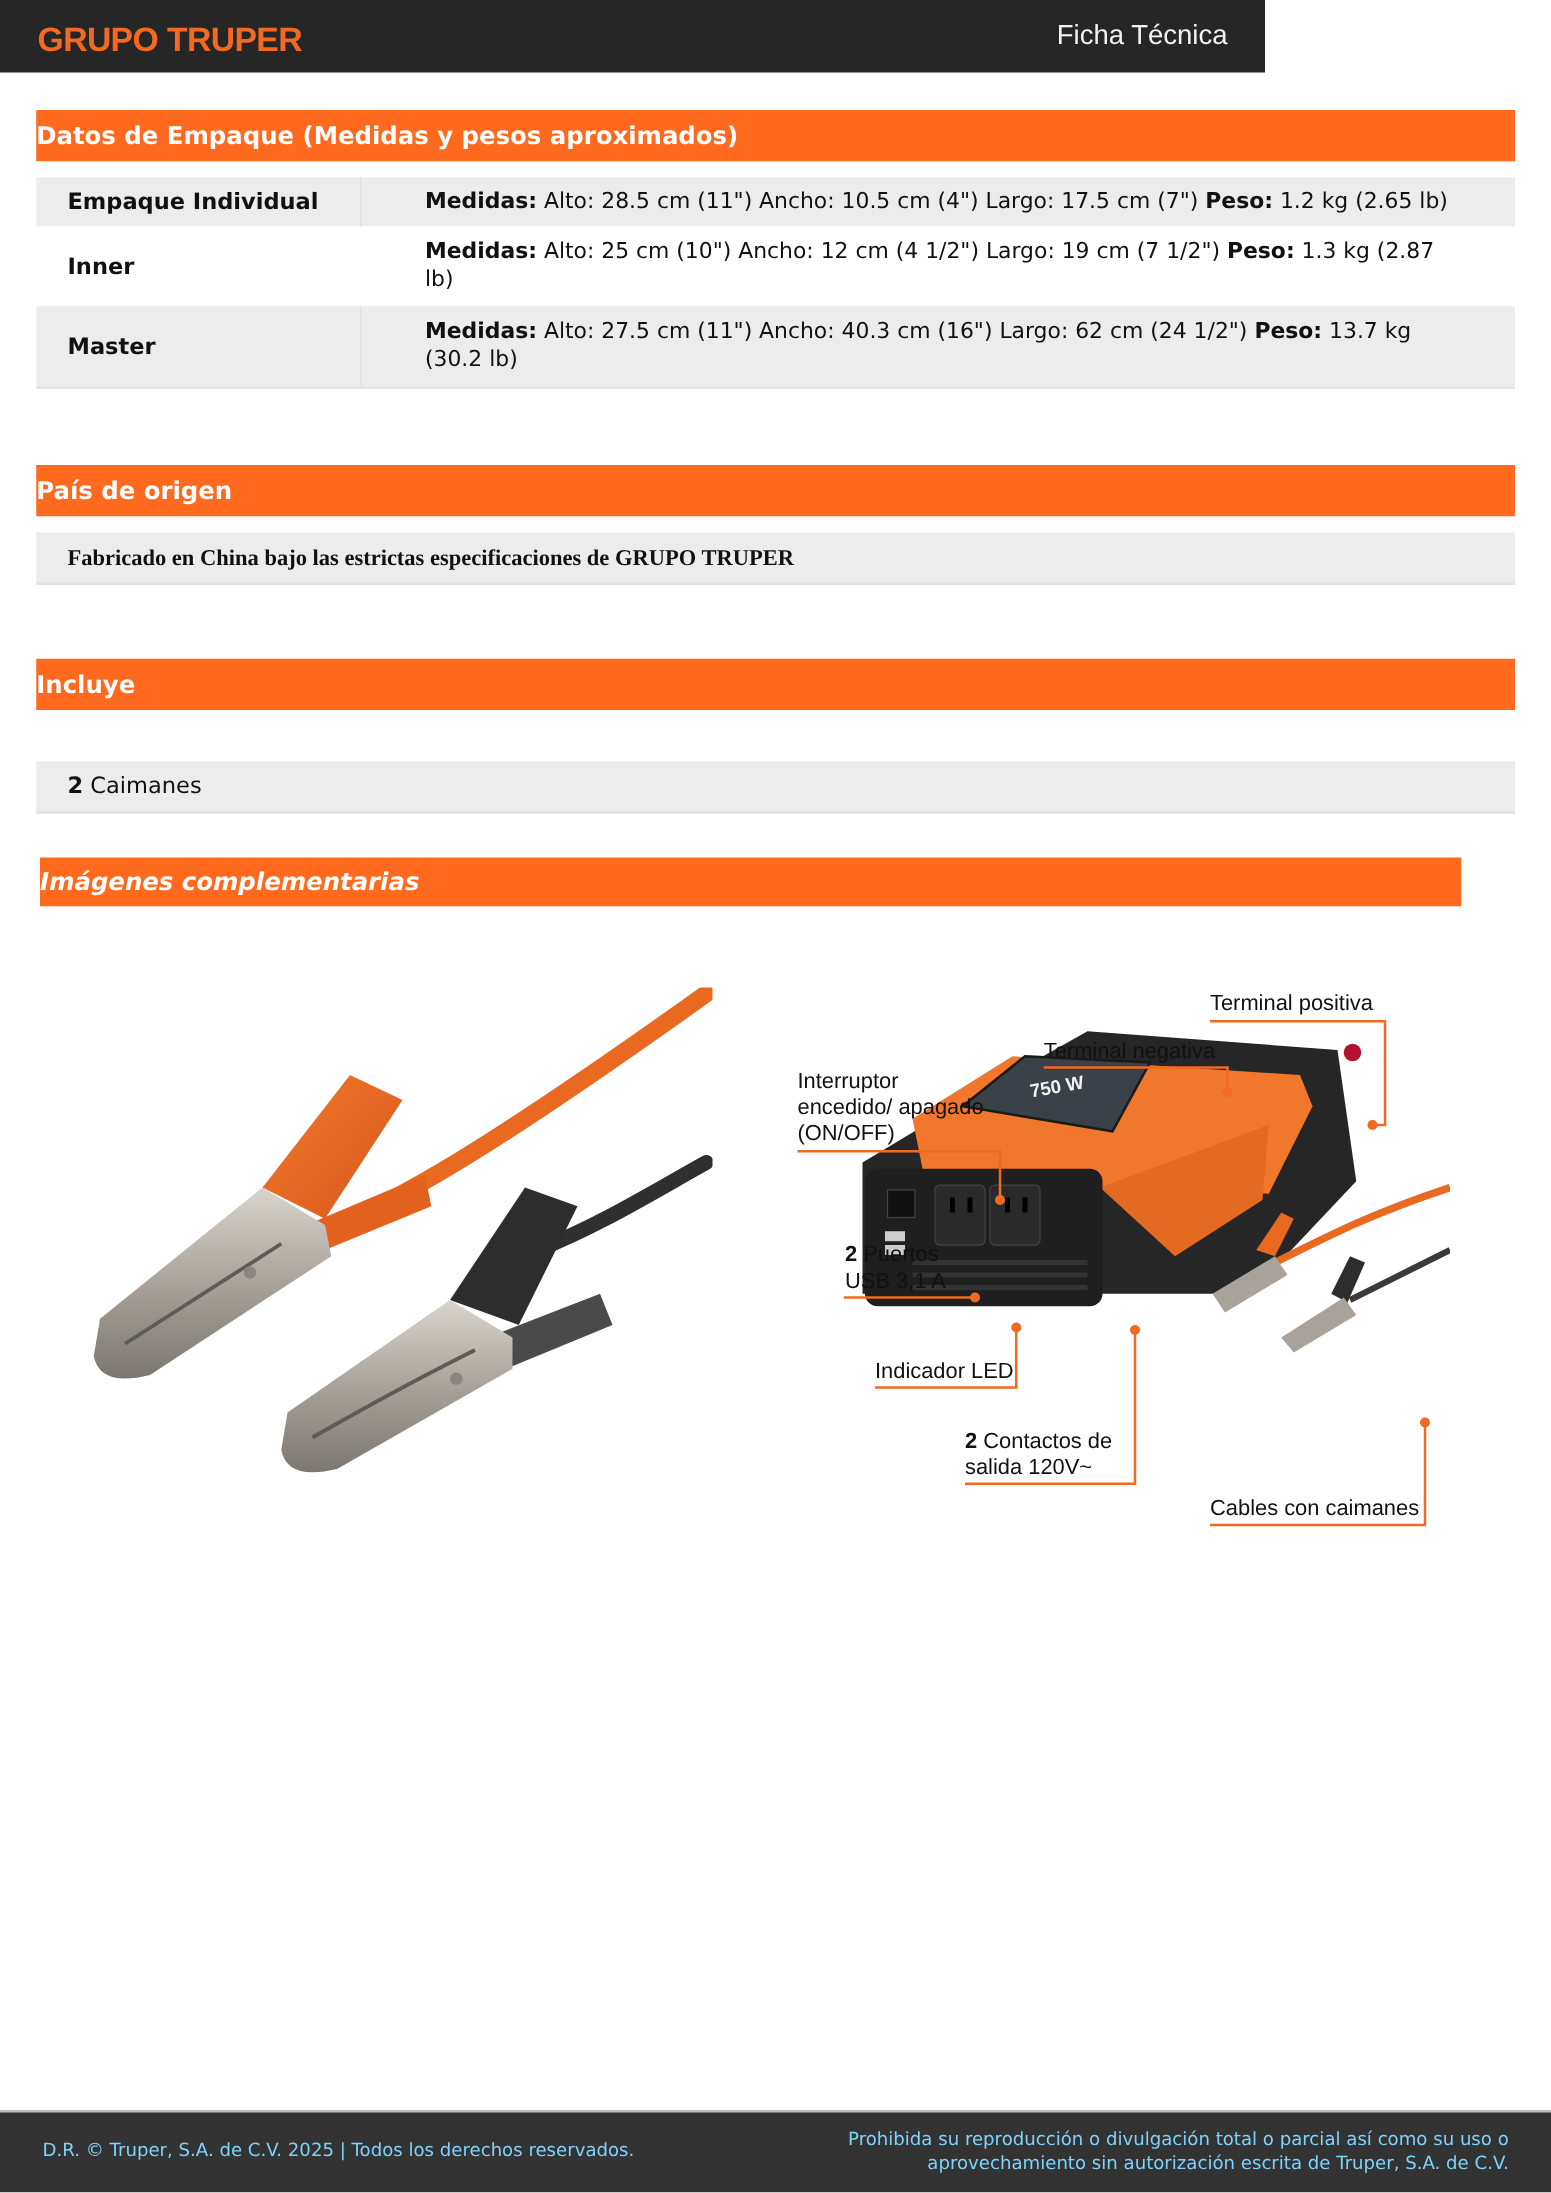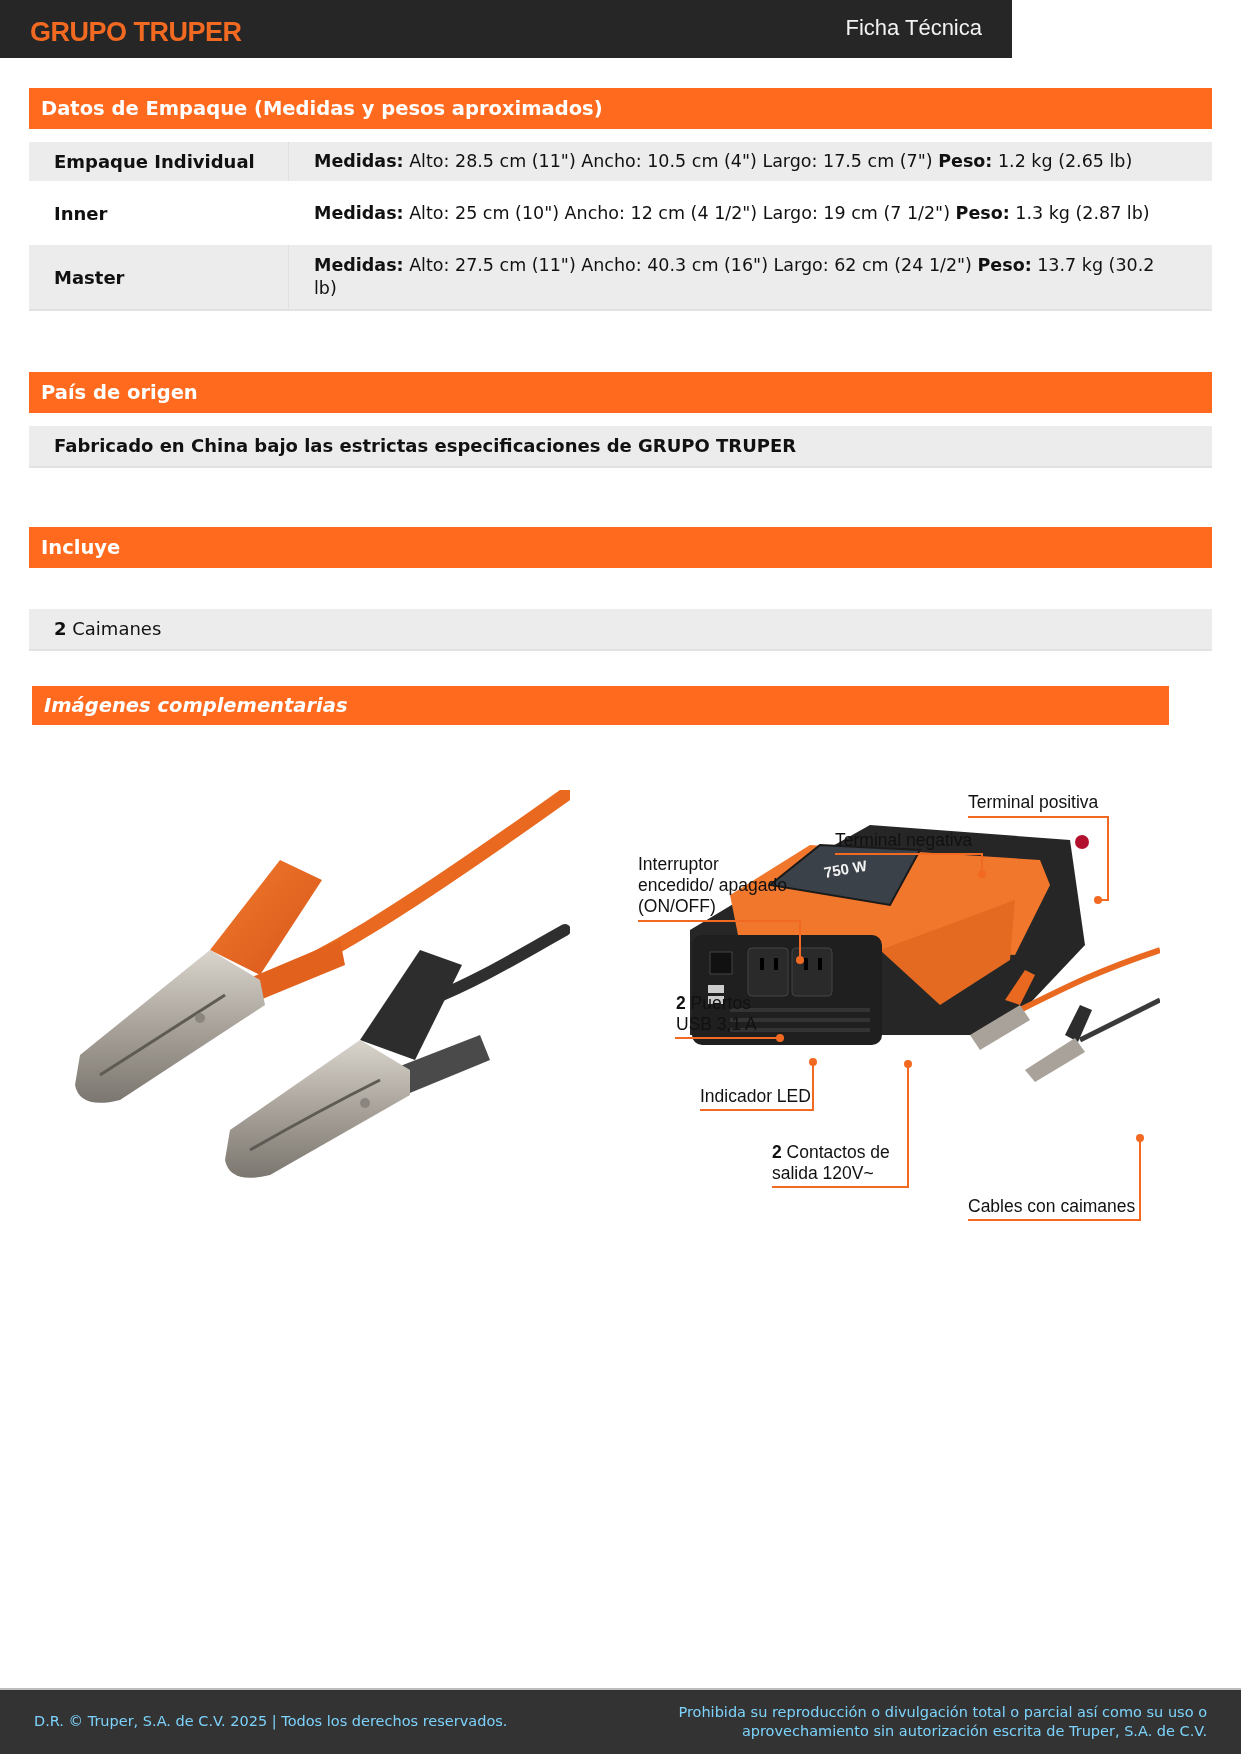--- a/index.html
+++ b/index.html
@@ -3,24 +3,24 @@
 <meta charset="utf-8">
 <style>
   * { box-sizing: border-box; margin: 0; padding: 0; }
   html, body { width: 1241px; height: 1754px; background: #ffffff; }
   body { position: relative; font-family: "DejaVu Sans", sans-serif; color: #111; overflow: hidden; }
 
   .topbar { position: absolute; left: 0; top: 0; width: 1012px; height: 58px; background: #262626; }
   .brand { position: absolute; left: 30px; top: 17px; font-family: "Liberation Sans", sans-serif; font-weight: 700; font-size: 27px; letter-spacing: -0.5px; color: #f26a21; line-height: 30px; }
   .doc-type { position: absolute; right: 30px; top: 14px; font-family: "Liberation Sans", sans-serif; font-size: 22px; color: #f2f2f2; line-height: 28px; }
 
-  .section-head { position: absolute; left: 29px; width: 1183px; height: 41px; background: #ff6a1f; color: #fff; font-weight: 700; font-size: 19.5px; line-height: 41px; padding-left: 12px; }
+  .section-head { position: absolute; left: 29px; width: 1183px; height: 41px; background: #ff6a1f; color: #fff; font-weight: 700; font-size: 19.5px; line-height: 41px; }
 
   .pack-table { position: absolute; left: 29px; top: 142px; width: 1183px; border-bottom: 2px solid #e2e2e2; }
-  .pack-row { display: flex; align-items: center; }
+  .pack-row { display: flex; align-items: center; gap: 26px; }
   .pack-row.shaded { background: #ececec; }
   .pack-label { width: 260px; padding-left: 25px; font-weight: 700; font-size: 18px; border-right: 1px solid #e0e0e0; align-self: stretch; display: flex; align-items: center; }
   .pack-row:not(.shaded) .pack-label { border-right: none; }
   .pack-value { flex: 1; padding: 0 40px 0 25px; font-size: 17.5px; line-height: 23px; }
   .pack-value b { font-weight: 700; }
   .row-1 { height: 39px; }
   .row-2 { height: 64px; }
   .row-3 { height: 64px; }
 
   .plain-box { position: absolute; left: 29px; width: 1183px; height: 42px; background: #ececec; border-bottom: 2px solid #e2e2e2; font-size: 18px; line-height: 40px; padding-left: 25px; }
@@ -68,21 +68,21 @@
     <div class="pack-value">
       <b>Medidas:</b>
       <span>Alto: 27.5 cm (11") Ancho: 40.3 cm (16") Largo: 62 cm (24 1/2")</span>
       <b>Peso:</b>
       <span>13.7 kg (30.2 lb)</span>
     </div>
   </div>
 </div>
 
 <div class="section-head" style="top:372px;">País de origen</div>
-<div class="plain-box" style="top:426px; font-weight:700;">Fabricado en China bajo las estrictas especificaciones de GRUPO TRUPER</div>
+<div class="plain-box" style="top:426px; font-weight:700;font-family:Liberation Serif, serif;">Fabricado en China bajo las estrictas especificaciones de GRUPO TRUPER</div>
 
 <div class="section-head" style="top:527px;"><span>Incluye</span></div>
 <div class="plain-box" style="top:581px;margin-top:28px;">
   <b>2</b>
   <span>Caimanes</span>
 </div>
 
 <div class="section-head" style="top:686px; left:32px; width:1137px; height:39px; line-height:39px;font-style:italic;">Imágenes complementarias</div>
 
 <div class="img-left">

